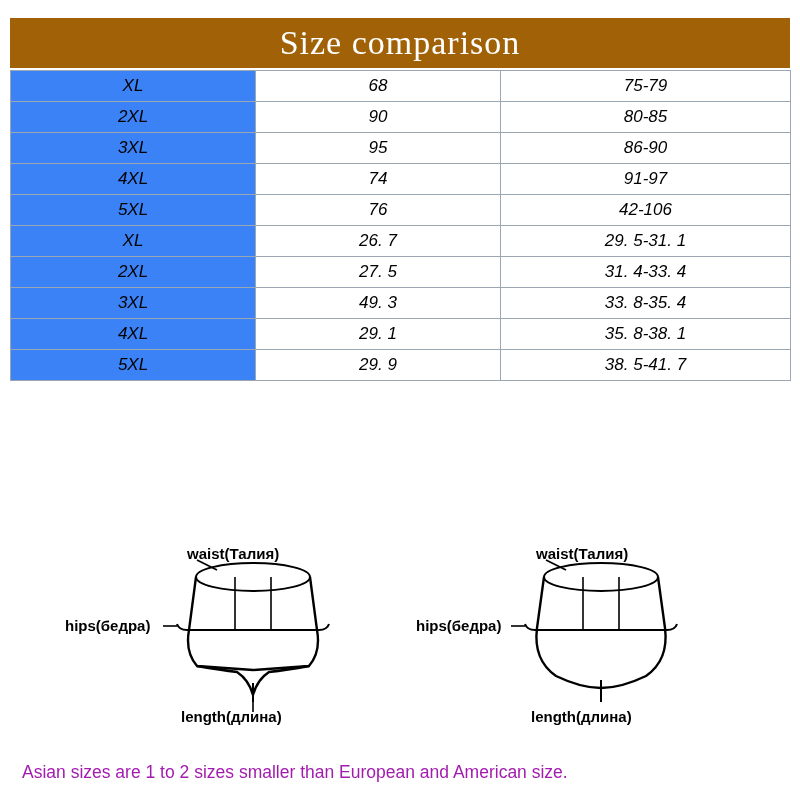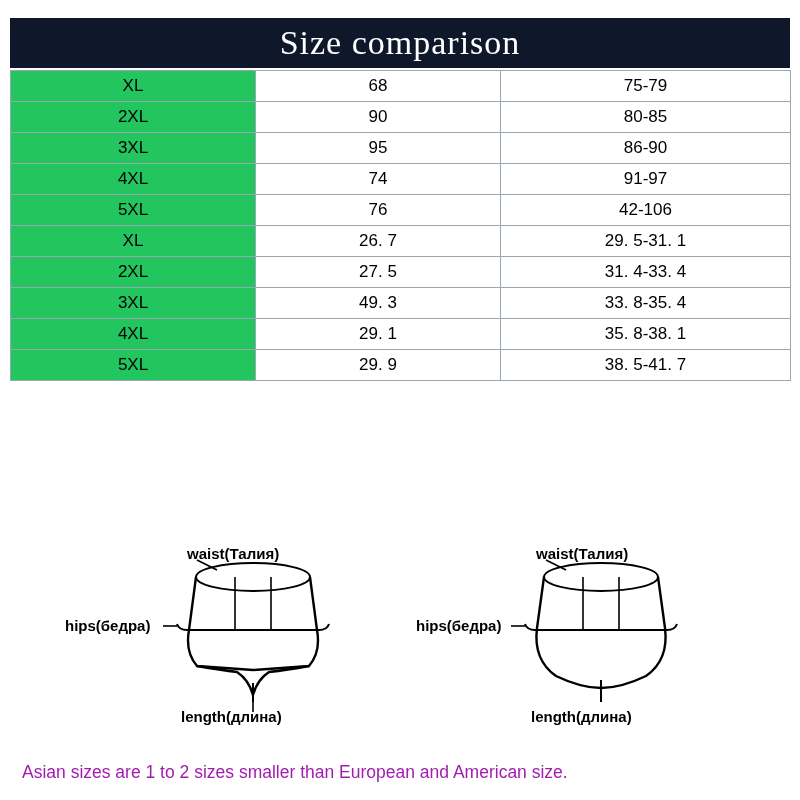--- a/index.html
+++ b/index.html
@@ -20,21 +20,21 @@
     height: 800px;
   }
 
   
   .title-banner {
     position: absolute;
     left: 10px;
     top: 18px;
     width: 780px;
     height: 50px;
-    background: #0f172a;
+    background: #a16207;
     display: flex;
     align-items: center;
     justify-content: center;
   }
   .title-banner .title-text {
     font-family: "Liberation Serif", serif;
     font-size: 34px;
     color: #ffffff;
     letter-spacing: 1px;
   }
@@ -63,24 +63,26 @@
   .col-c { width: 290px; }
 
   .hdr-cell {
     background: #cfd9e4;
     font-size: 17px;
   }
   .hdr-cell.white {
     background: #ffffff;
   }
   .lbl-cell {
-    background: #22c55e;
+    background: #3b82f6;
+    font-style: italic;
   }
   .val-cell {
     background: #ffffff;
+    font-style: italic;
   }
 
   
   .diagrams {
     position: absolute;
     left: 0;
     top: 520px;
     width: 800px;
     height: 220px;
     margin-left: 21px;

